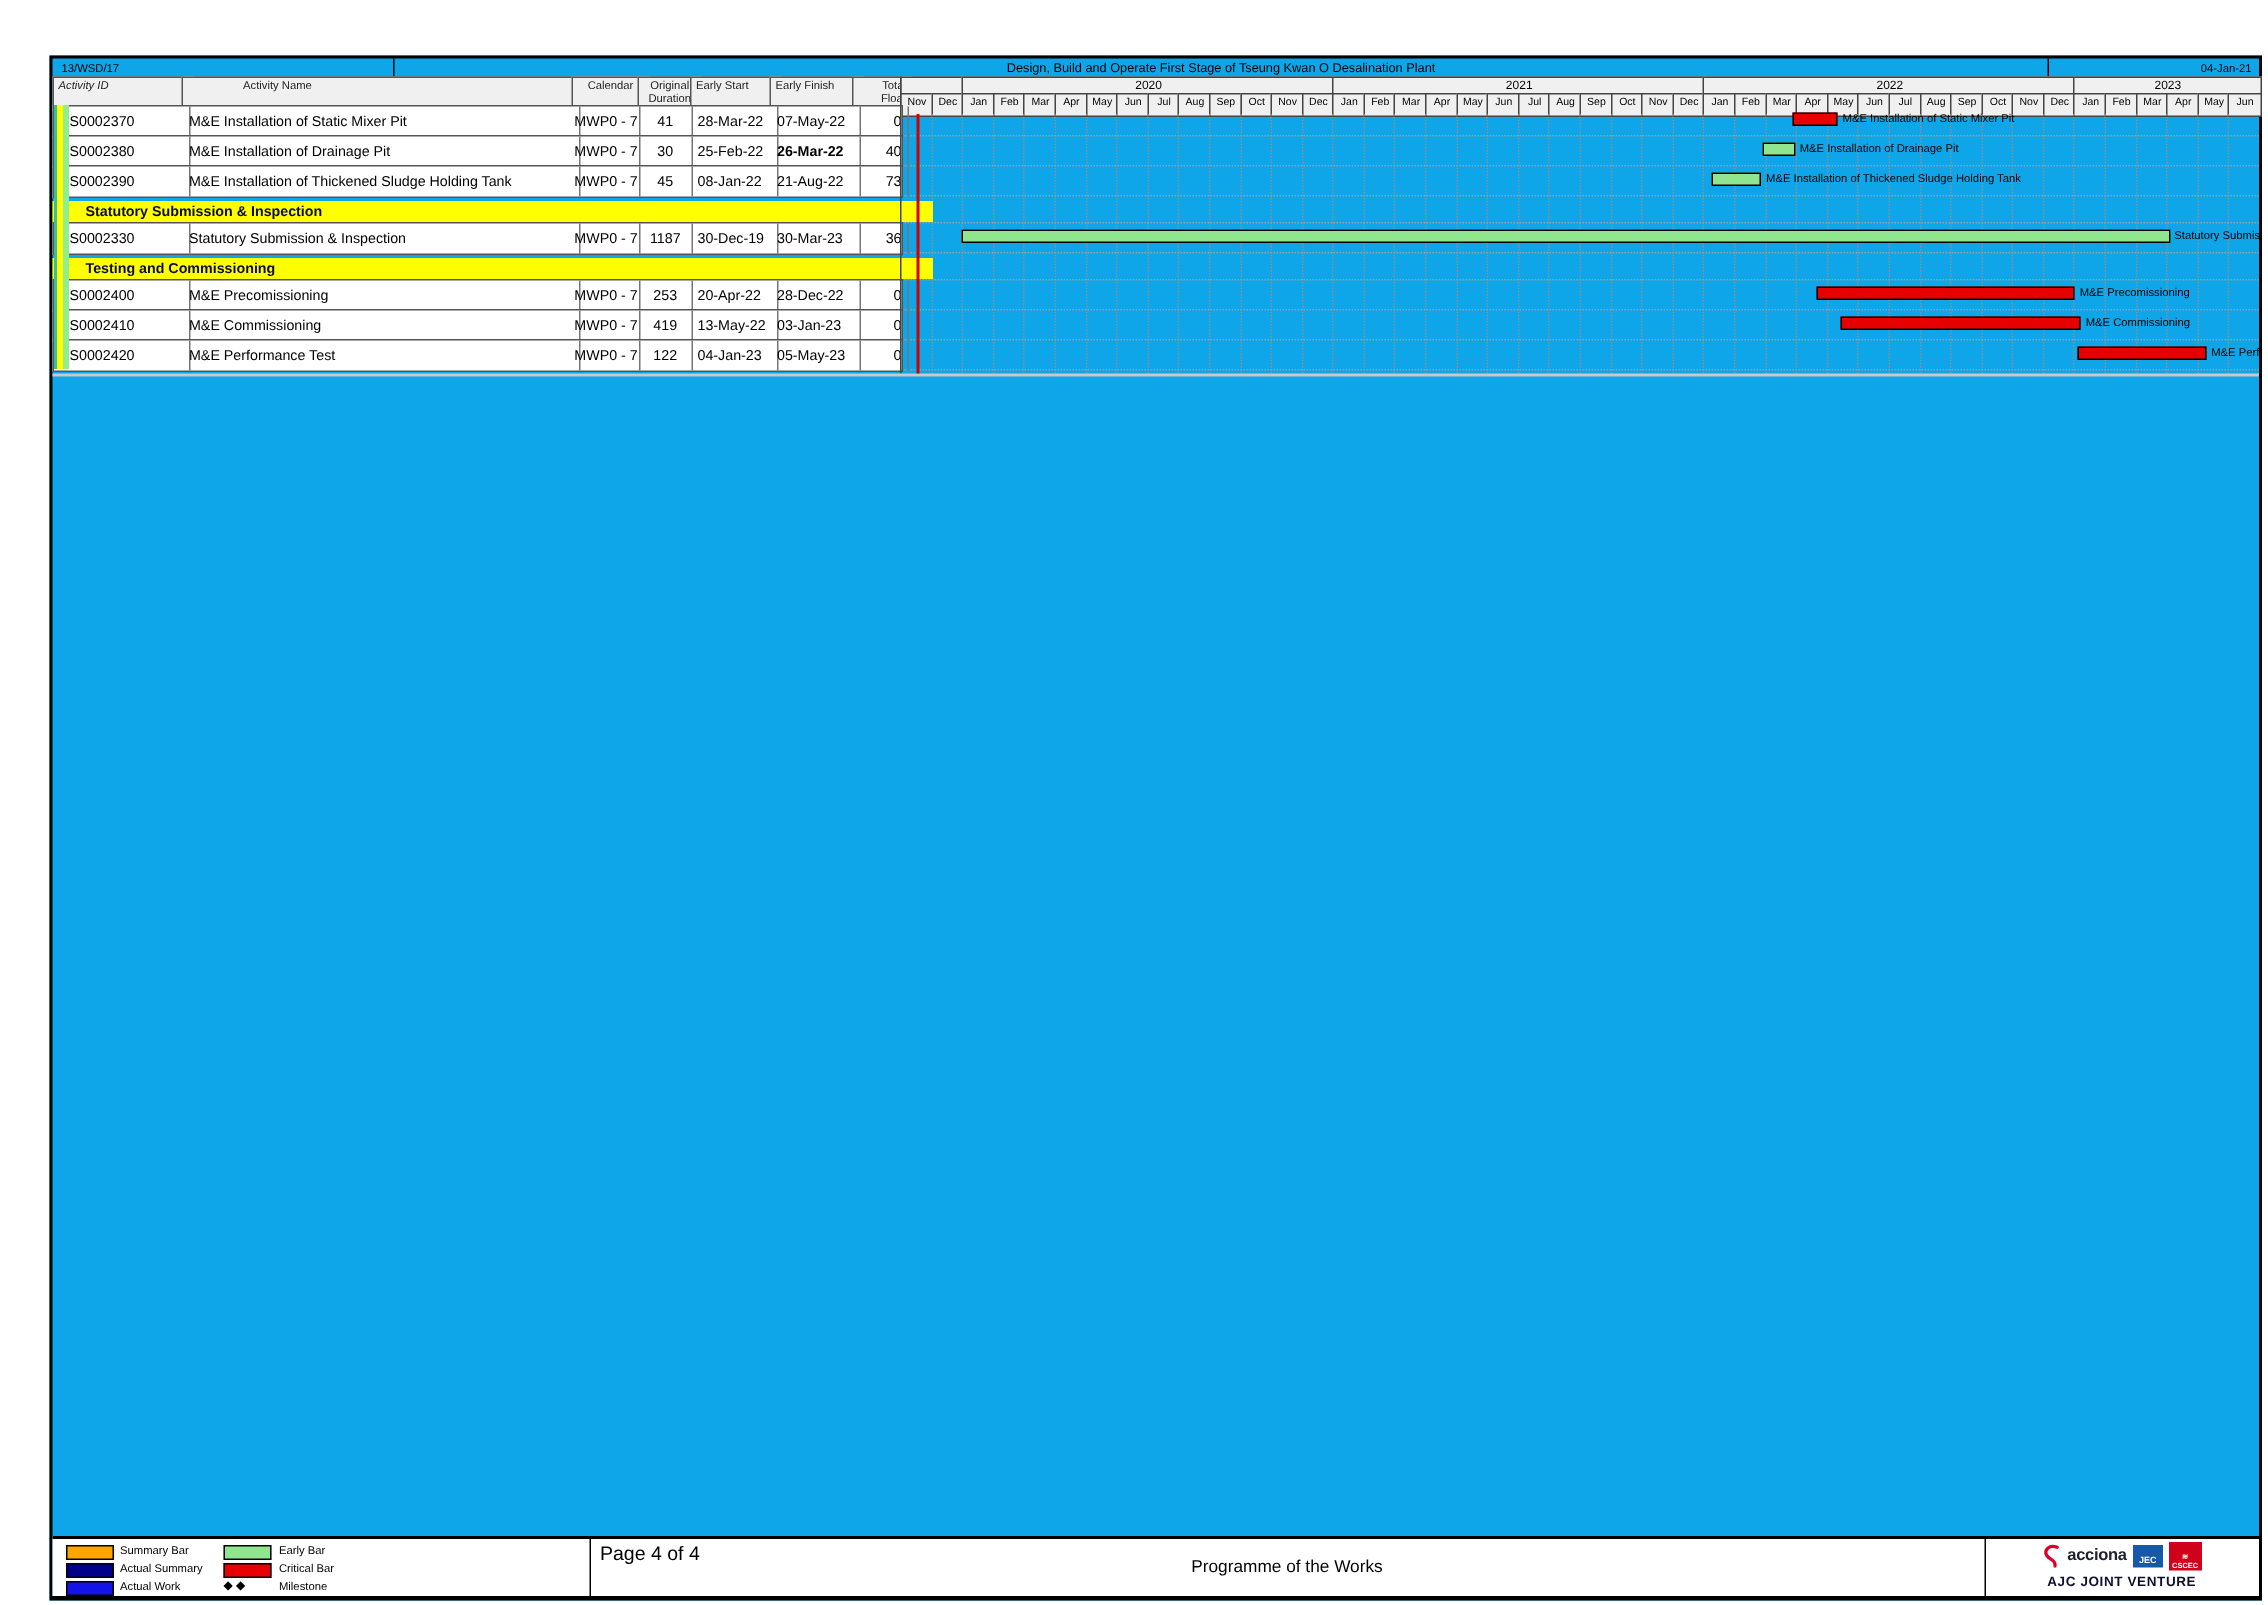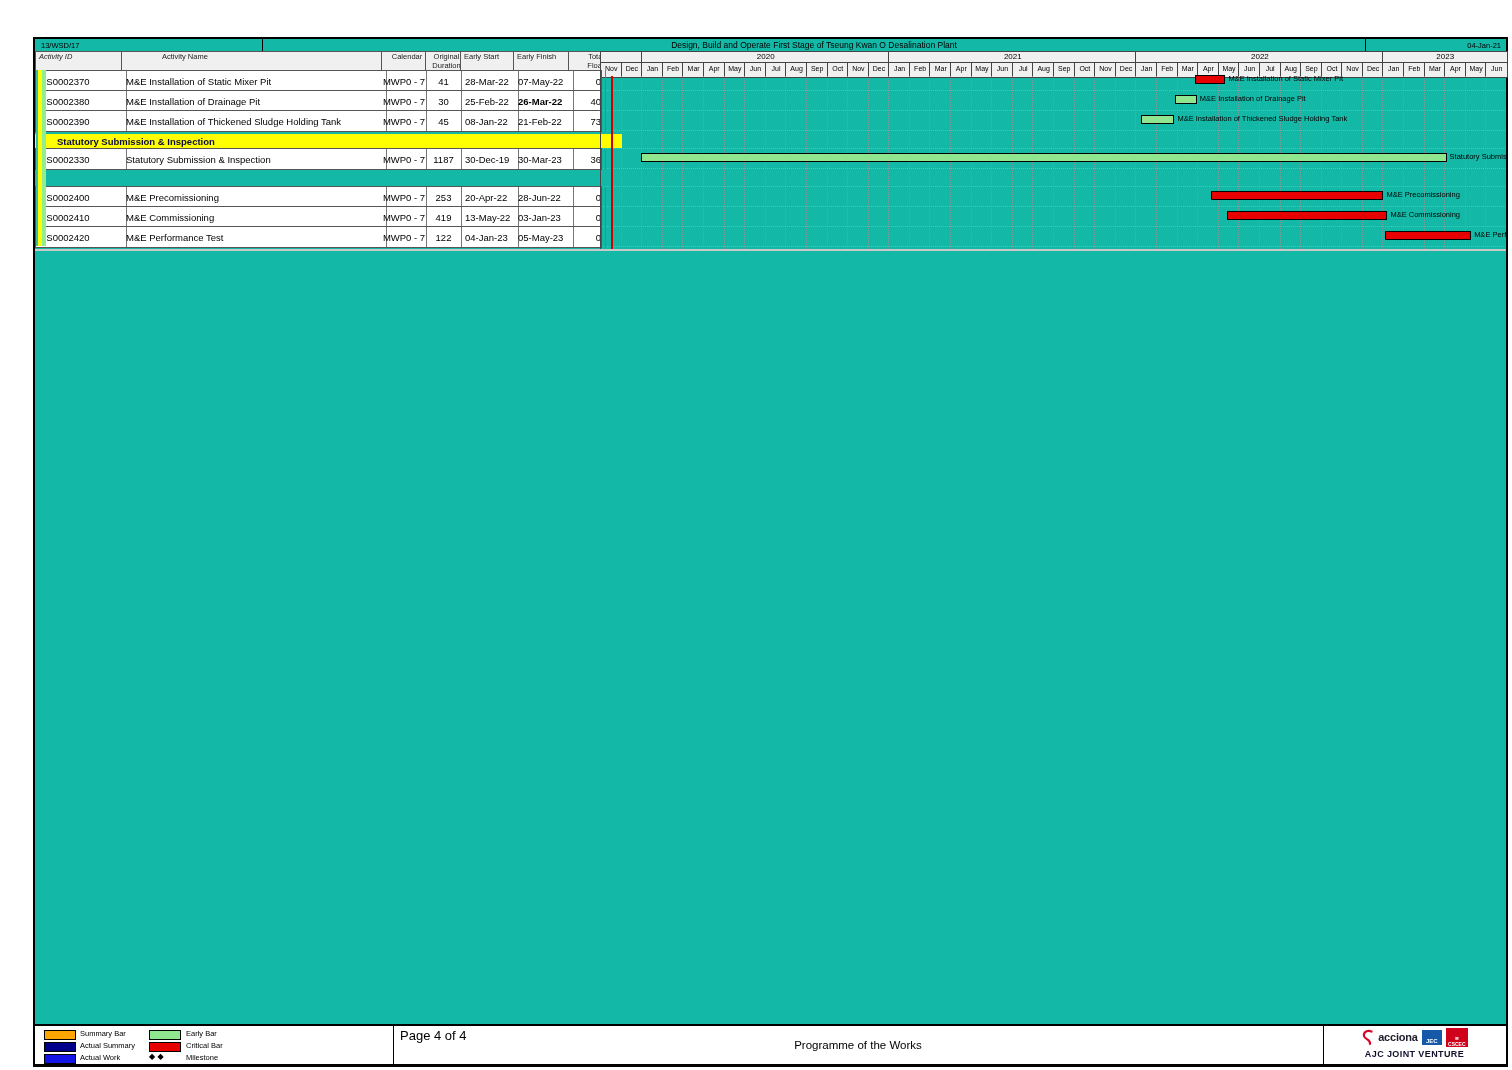--- a/index.html
+++ b/index.html
@@ -1,19 +1,19 @@
 <!DOCTYPE html>
 <html><head>
 <meta charset="utf-8">
 <style>
   html,body{margin:0;padding:0;background:#fff;}
   body{font-family:"Liberation Sans",sans-serif;color:#000;}
   .canvas{position:relative;width:1512px;height:1070px;background:#fff;overflow:hidden;}
   .page{position:absolute;left:33px;top:37px;width:1475px;height:1030px;
-        border:2px solid #000;border-bottom-width:3px;box-sizing:border-box;background:#14b8a6;}
+        border:2px solid #000;border-bottom-width:3px;box-sizing:border-box;background:#0ea5e9;}
   .abs{position:absolute;box-sizing:border-box;}
   
   .tb{top:0;height:12px;display:flex;align-items:center;font-size:7.5px;}
   .tb-left{left:0;width:228px;border-right:1px solid #000;padding-left:6px;}
   .tb-center{left:228px;width:1102px;justify-content:center;font-size:8.5px;}
   .tb-right{left:1330px;width:141px;border-left:1px solid #000;justify-content:flex-end;padding-right:5px;}
   .tb-under{left:0;top:12px;width:1471px;height:0;border-top:1px solid #000;}
   
   .th{top:12px;height:19px;background:#f0f0f0;border:1px solid #555;
       font-size:7.5px;line-height:1.15;padding:1px 3px;color:#222;}
@@ -212,40 +212,41 @@
           <div class="cell" style="position: absolute; left: 425px; width: 53px; justify-content: flex-start; padding: 0px 0px 0px 4px;">25-Feb-22</div>
           <div class="cell" style="position: absolute; left: 478px; width: 55px; justify-content: flex-start; padding: 0px 0px 0px 4px; font-weight: bold;">26-Mar-22</div>
           <div class="cell" style="position: absolute; left: 533px; width: 32px; justify-content: flex-end; padding: 0px 4px 0px 0px;">40</div>
         </div>
         <div class="rowbox" style="position: absolute; top: 40px; height: 20px;">
           <div class="cell" style="position: absolute; left: 0px; width: 86px; justify-content: flex-start; padding: 0px 0px 0px 4px;">ES0002390</div>
           <div class="cell" style="position: absolute; left: 86px; width: 260px; justify-content: flex-start; padding: 0px 0px 0px 4px;">M&amp;E Installation of Thickened Sludge Holding Tank</div>
           <div class="cell" style="position: absolute; left: 346px; width: 44px; justify-content: center; padding: 0px;">MWP0 - 7</div>
           <div class="cell" style="position: absolute; left: 390px; width: 35px; justify-content: center; padding: 0px;">45</div>
           <div class="cell" style="position: absolute; left: 425px; width: 53px; justify-content: flex-start; padding: 0px 0px 0px 4px;">08-Jan-22</div>
-          <div class="cell" style="position: absolute; left: 478px; width: 55px; justify-content: flex-start; padding: 0px 0px 0px 4px;">21-Feb-22</div>
+          <div class="cell" style="position: absolute; left: 478px; width: 55px; justify-content: flex-start; padding: 0px 0px 0px 4px;">21-Aug-22</div>
           <div class="cell" style="position: absolute; left: 533px; width: 32px; justify-content: flex-end; padding: 0px 4px 0px 0px;">73</div>
         </div>
         <div class="band" style="position: absolute; left: 0px; top: 64px;">Statutory Submission &amp; Inspection</div>
         <div class="rowbox" style="position: absolute; top: 78px; height: 20px;">
           <div class="cell" style="position: absolute; left: 0px; width: 86px; justify-content: flex-start; padding: 0px 0px 0px 4px;">ES0002330</div>
           <div class="cell" style="position: absolute; left: 86px; width: 260px; justify-content: flex-start; padding: 0px 0px 0px 4px;">Statutory Submission &amp; Inspection</div>
           <div class="cell" style="position: absolute; left: 346px; width: 44px; justify-content: center; padding: 0px;">MWP0 - 7</div>
           <div class="cell" style="position: absolute; left: 390px; width: 35px; justify-content: center; padding: 0px;">1187</div>
           <div class="cell" style="position: absolute; left: 425px; width: 53px; justify-content: flex-start; padding: 0px 0px 0px 4px;">30-Dec-19</div>
           <div class="cell" style="position: absolute; left: 478px; width: 55px; justify-content: flex-start; padding: 0px 0px 0px 4px;">30-Mar-23</div>
           <div class="cell" style="position: absolute; left: 533px; width: 32px; justify-content: flex-end; padding: 0px 4px 0px 0px;">36</div>
         </div>
+        <div class="band" style="position: absolute; left: 0px; top: 102px;">Testing and Commissioning</div>
         <div class="rowbox" style="position: absolute; top: 116px; height: 20px;">
           <div class="cell" style="position: absolute; left: 0px; width: 86px; justify-content: flex-start; padding: 0px 0px 0px 4px;">ES0002400</div>
           <div class="cell" style="position: absolute; left: 86px; width: 260px; justify-content: flex-start; padding: 0px 0px 0px 4px;">M&amp;E Precomissioning</div>
           <div class="cell" style="position: absolute; left: 346px; width: 44px; justify-content: center; padding: 0px;">MWP0 - 7</div>
           <div class="cell" style="position: absolute; left: 390px; width: 35px; justify-content: center; padding: 0px;">253</div>
           <div class="cell" style="position: absolute; left: 425px; width: 53px; justify-content: flex-start; padding: 0px 0px 0px 4px;">20-Apr-22</div>
-          <div class="cell" style="position: absolute; left: 478px; width: 55px; justify-content: flex-start; padding: 0px 0px 0px 4px;">28-Jun-22</div>
+          <div class="cell" style="position: absolute; left: 478px; width: 55px; justify-content: flex-start; padding: 0px 0px 0px 4px;">28-Dec-22</div>
           <div class="cell" style="position: absolute; left: 533px; width: 32px; justify-content: flex-end; padding: 0px 4px 0px 0px;">0</div>
         </div>
         <div class="rowbox" style="position: absolute; top: 136px; height: 20px;">
           <div class="cell" style="position: absolute; left: 0px; width: 86px; justify-content: flex-start; padding: 0px 0px 0px 4px;">ES0002410</div>
           <div class="cell" style="position: absolute; left: 86px; width: 260px; justify-content: flex-start; padding: 0px 0px 0px 4px;">M&amp;E Commissioning</div>
           <div class="cell" style="position: absolute; left: 346px; width: 44px; justify-content: center; padding: 0px;">MWP0 - 7</div>
           <div class="cell" style="position: absolute; left: 390px; width: 35px; justify-content: center; padding: 0px;">419</div>
           <div class="cell" style="position: absolute; left: 425px; width: 53px; justify-content: flex-start; padding: 0px 0px 0px 4px;">13-May-22</div>
           <div class="cell" style="position: absolute; left: 478px; width: 55px; justify-content: flex-start; padding: 0px 0px 0px 4px;">03-Jan-23</div>
           <div class="cell" style="position: absolute; left: 533px; width: 32px; justify-content: flex-end; padding: 0px 4px 0px 0px;">0</div>

